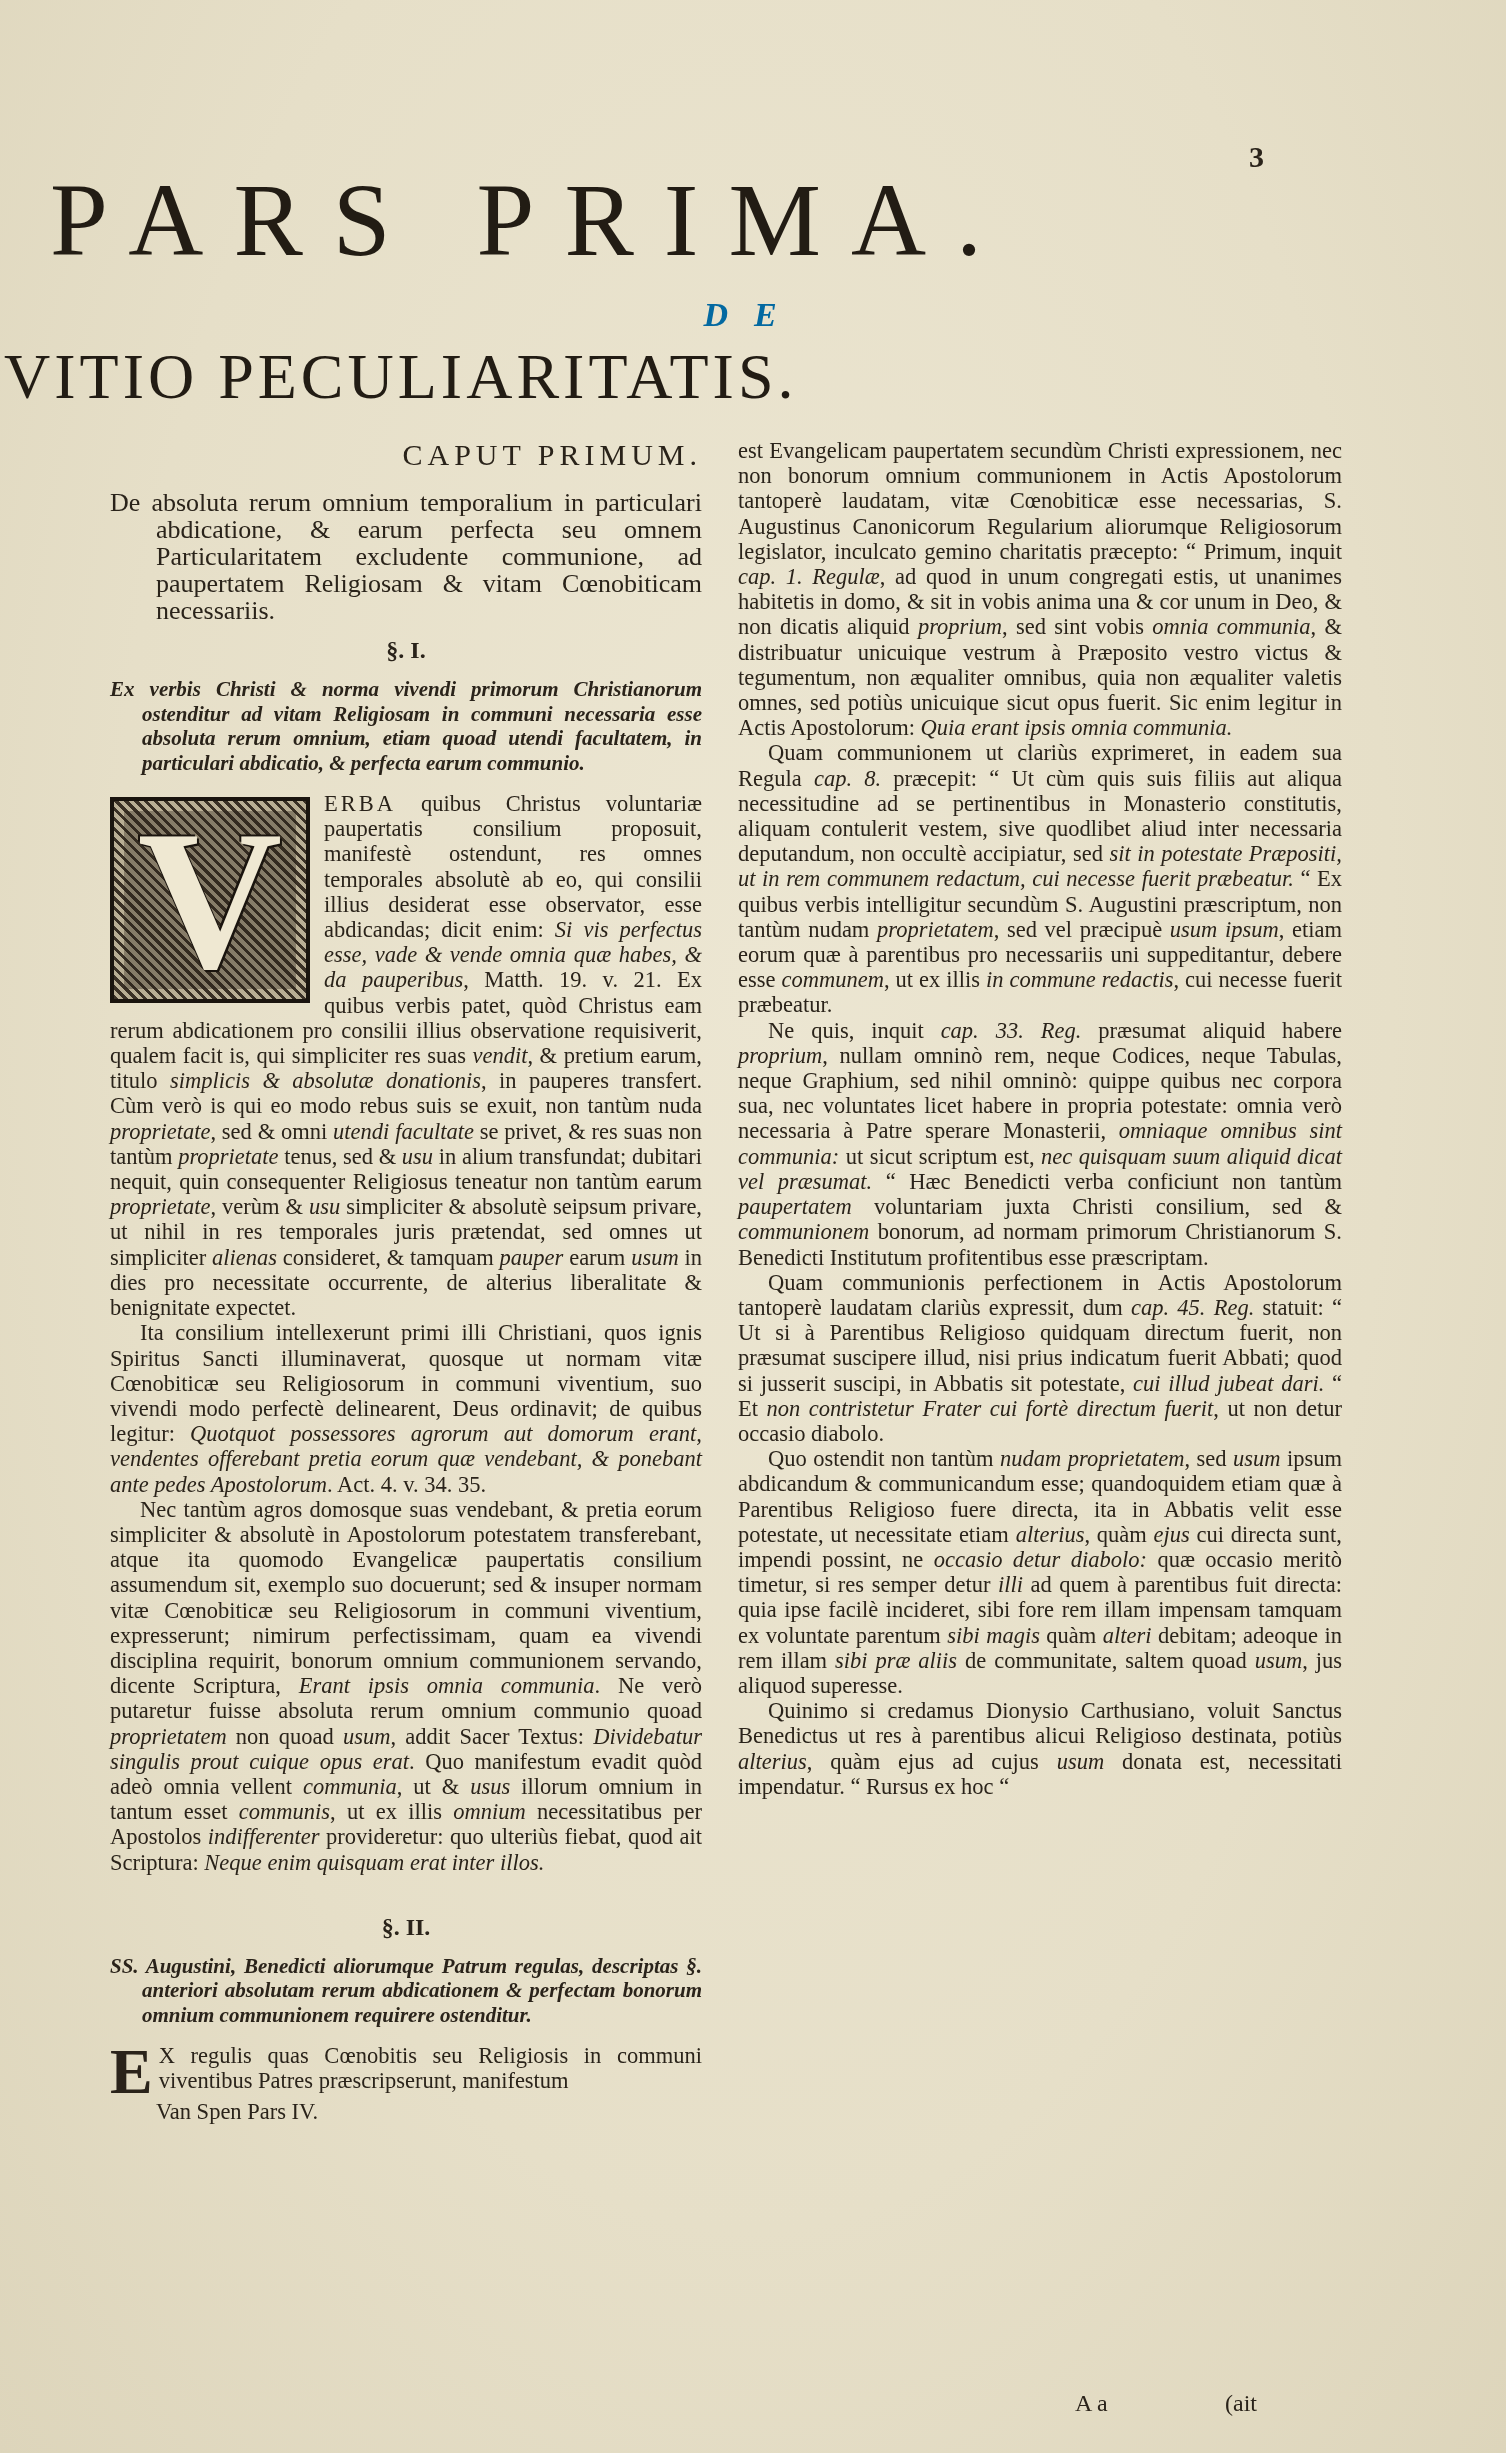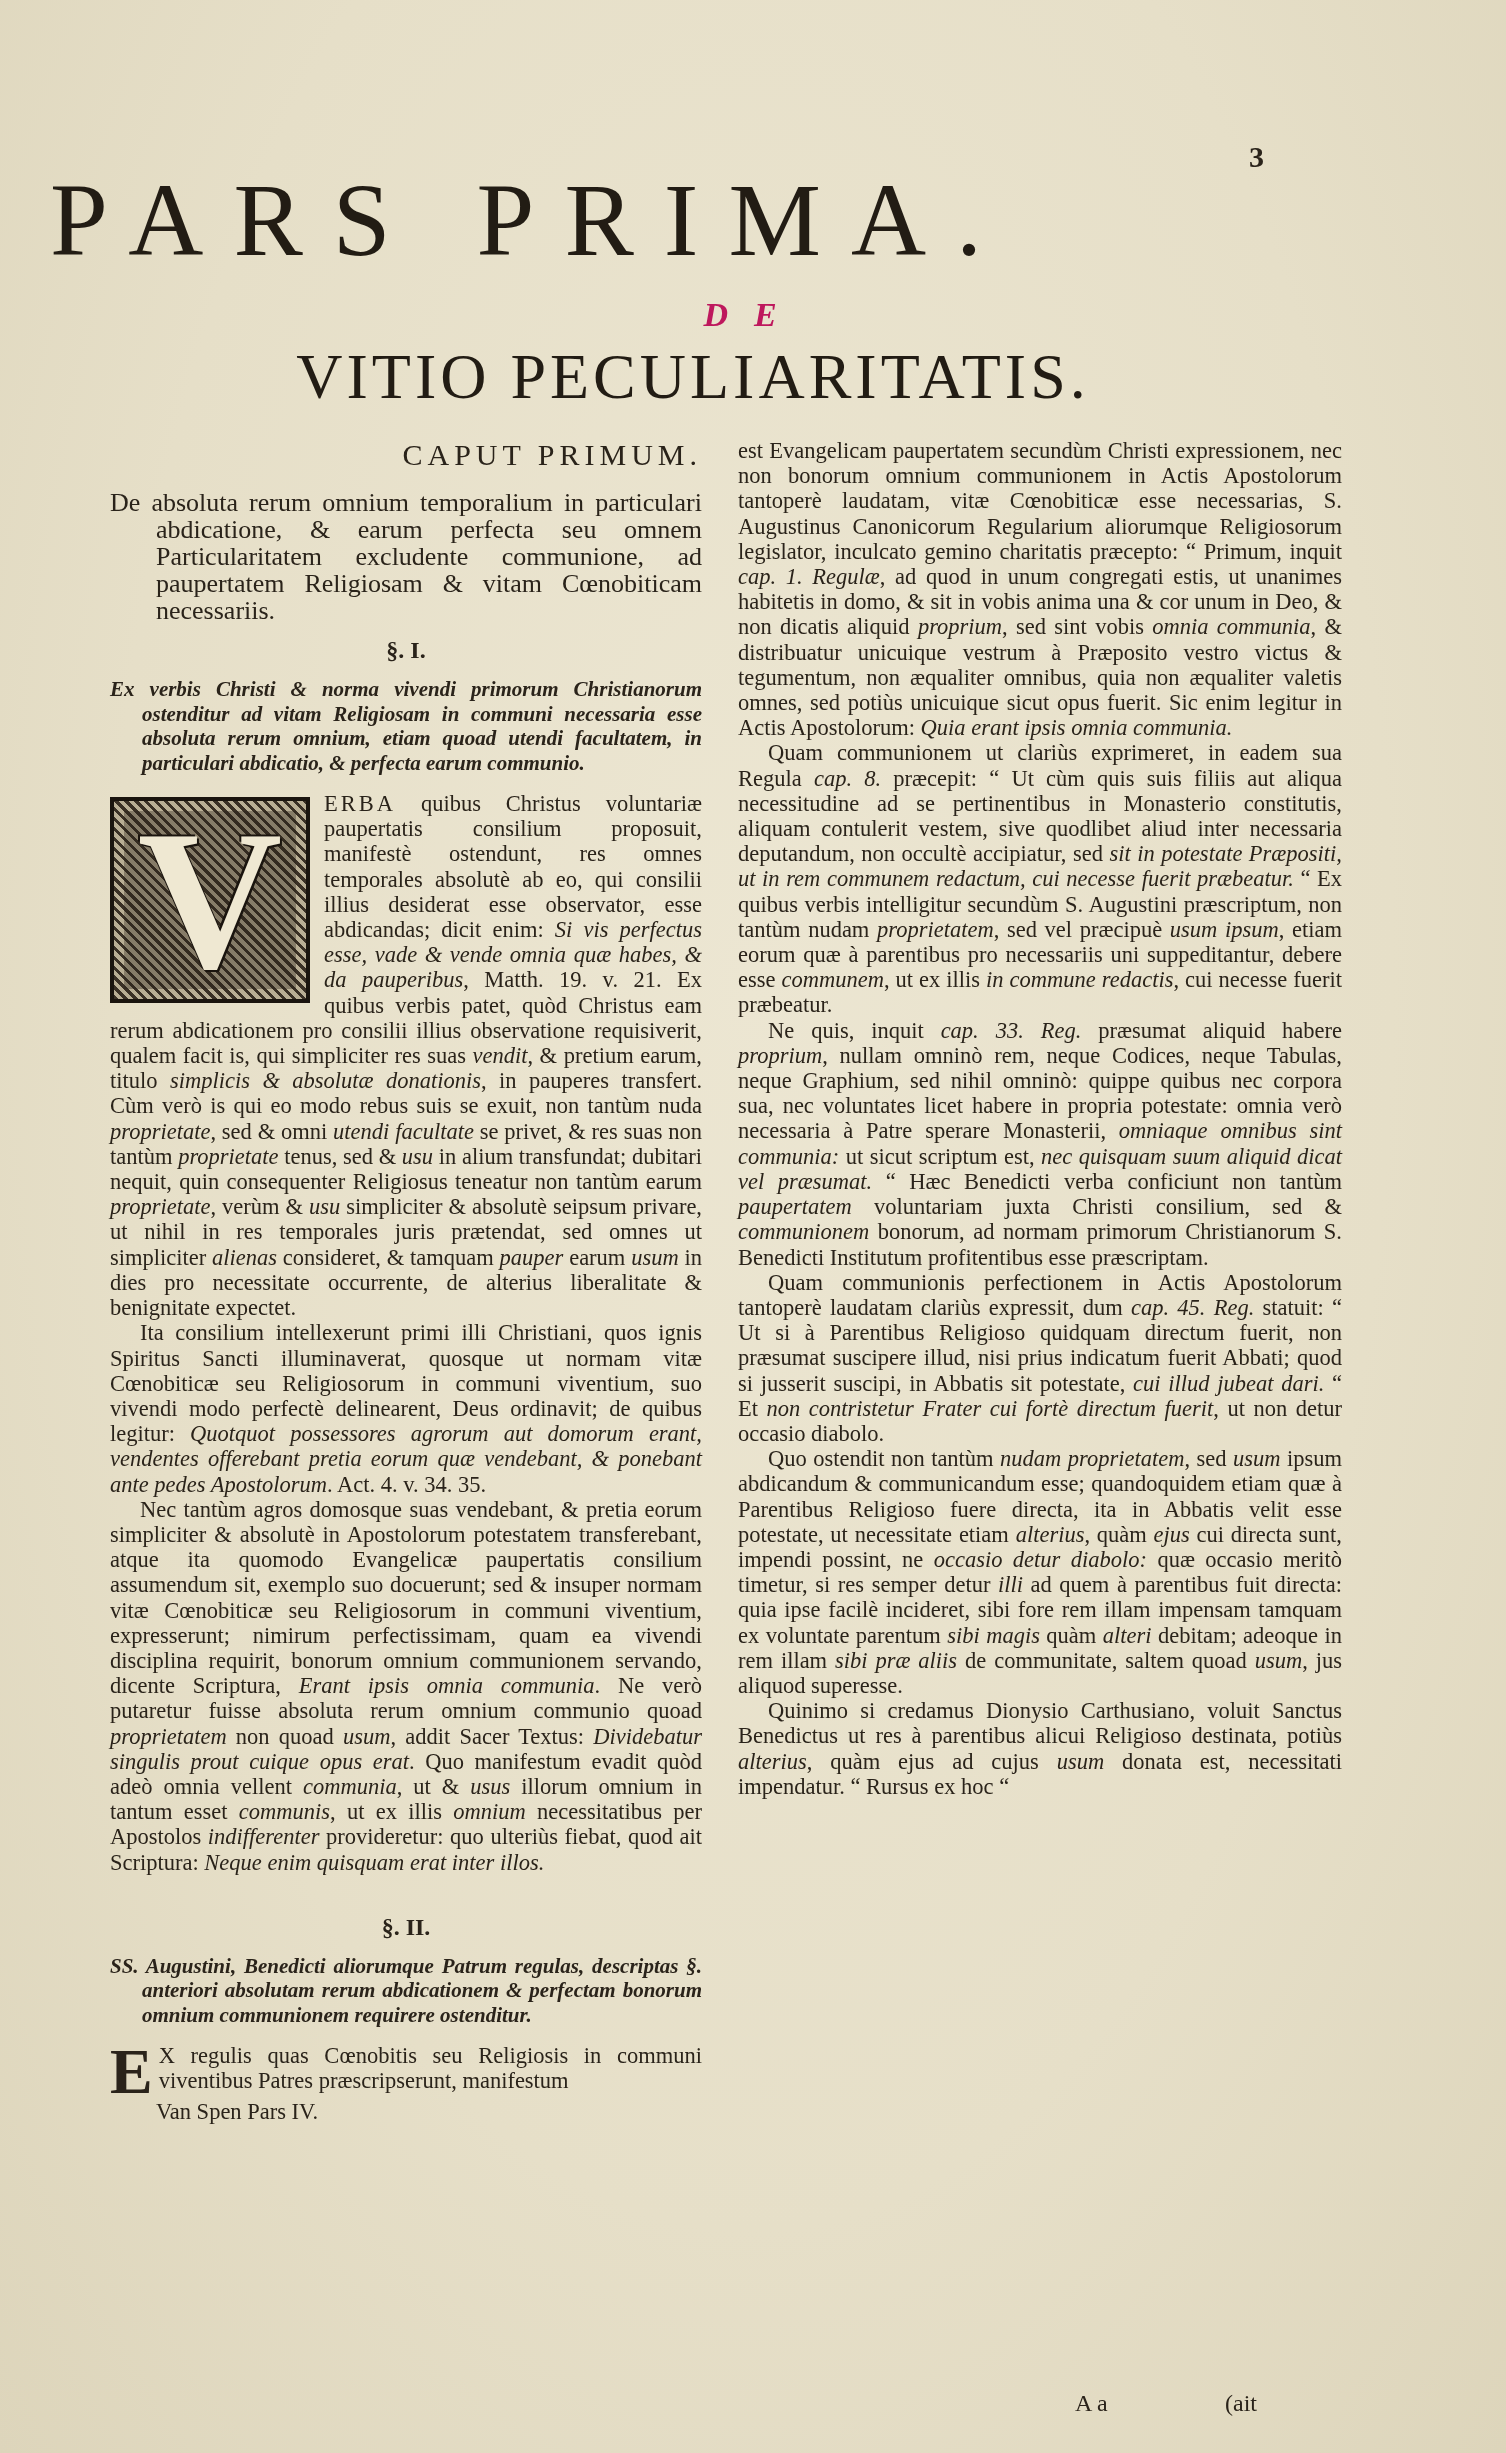--- a/index.html
+++ b/index.html
@@ -17,25 +17,25 @@
   }
   .main-title {
     position: absolute; left: 0; width: 1506px; top: 168px;
     text-align: left; font-size: 104px; letter-spacing: 30px;
     font-weight: normal; line-height: 1; color: #221c14;
     text-indent: 50px;
   }
   .de {
     position: absolute; left: 0; width: 1506px; top: 296px;
     text-align: center; font-size: 34px; font-style: italic; font-weight: bold;
-    letter-spacing: 26px; color: #be185d;
+    letter-spacing: 26px; color: #0369a1;
   }
   .subtitle {
-    position: absolute; left: 13px; width: 1360px; top: 340px;
-    text-align: center; font-size: 64px; letter-spacing: 4px; color: #221c14;
+    position: absolute; left: 4px; width: 1360px; top: 340px;
+    font-size: 64px; letter-spacing: 4px; color: #221c14;
   }
   .col {
     position: absolute; top: 440px; font-size: 22.5px; line-height: 25.2px;
     text-align: justify;
   }
   .col-left { left: 110px; width: 592px; }
   .col-right { left: 738px; width: 604px; top: 438px; }
   .caput {
     text-align: right; font-size: 30px; letter-spacing: 5px; margin: 2px 0 22px 0;
   }

